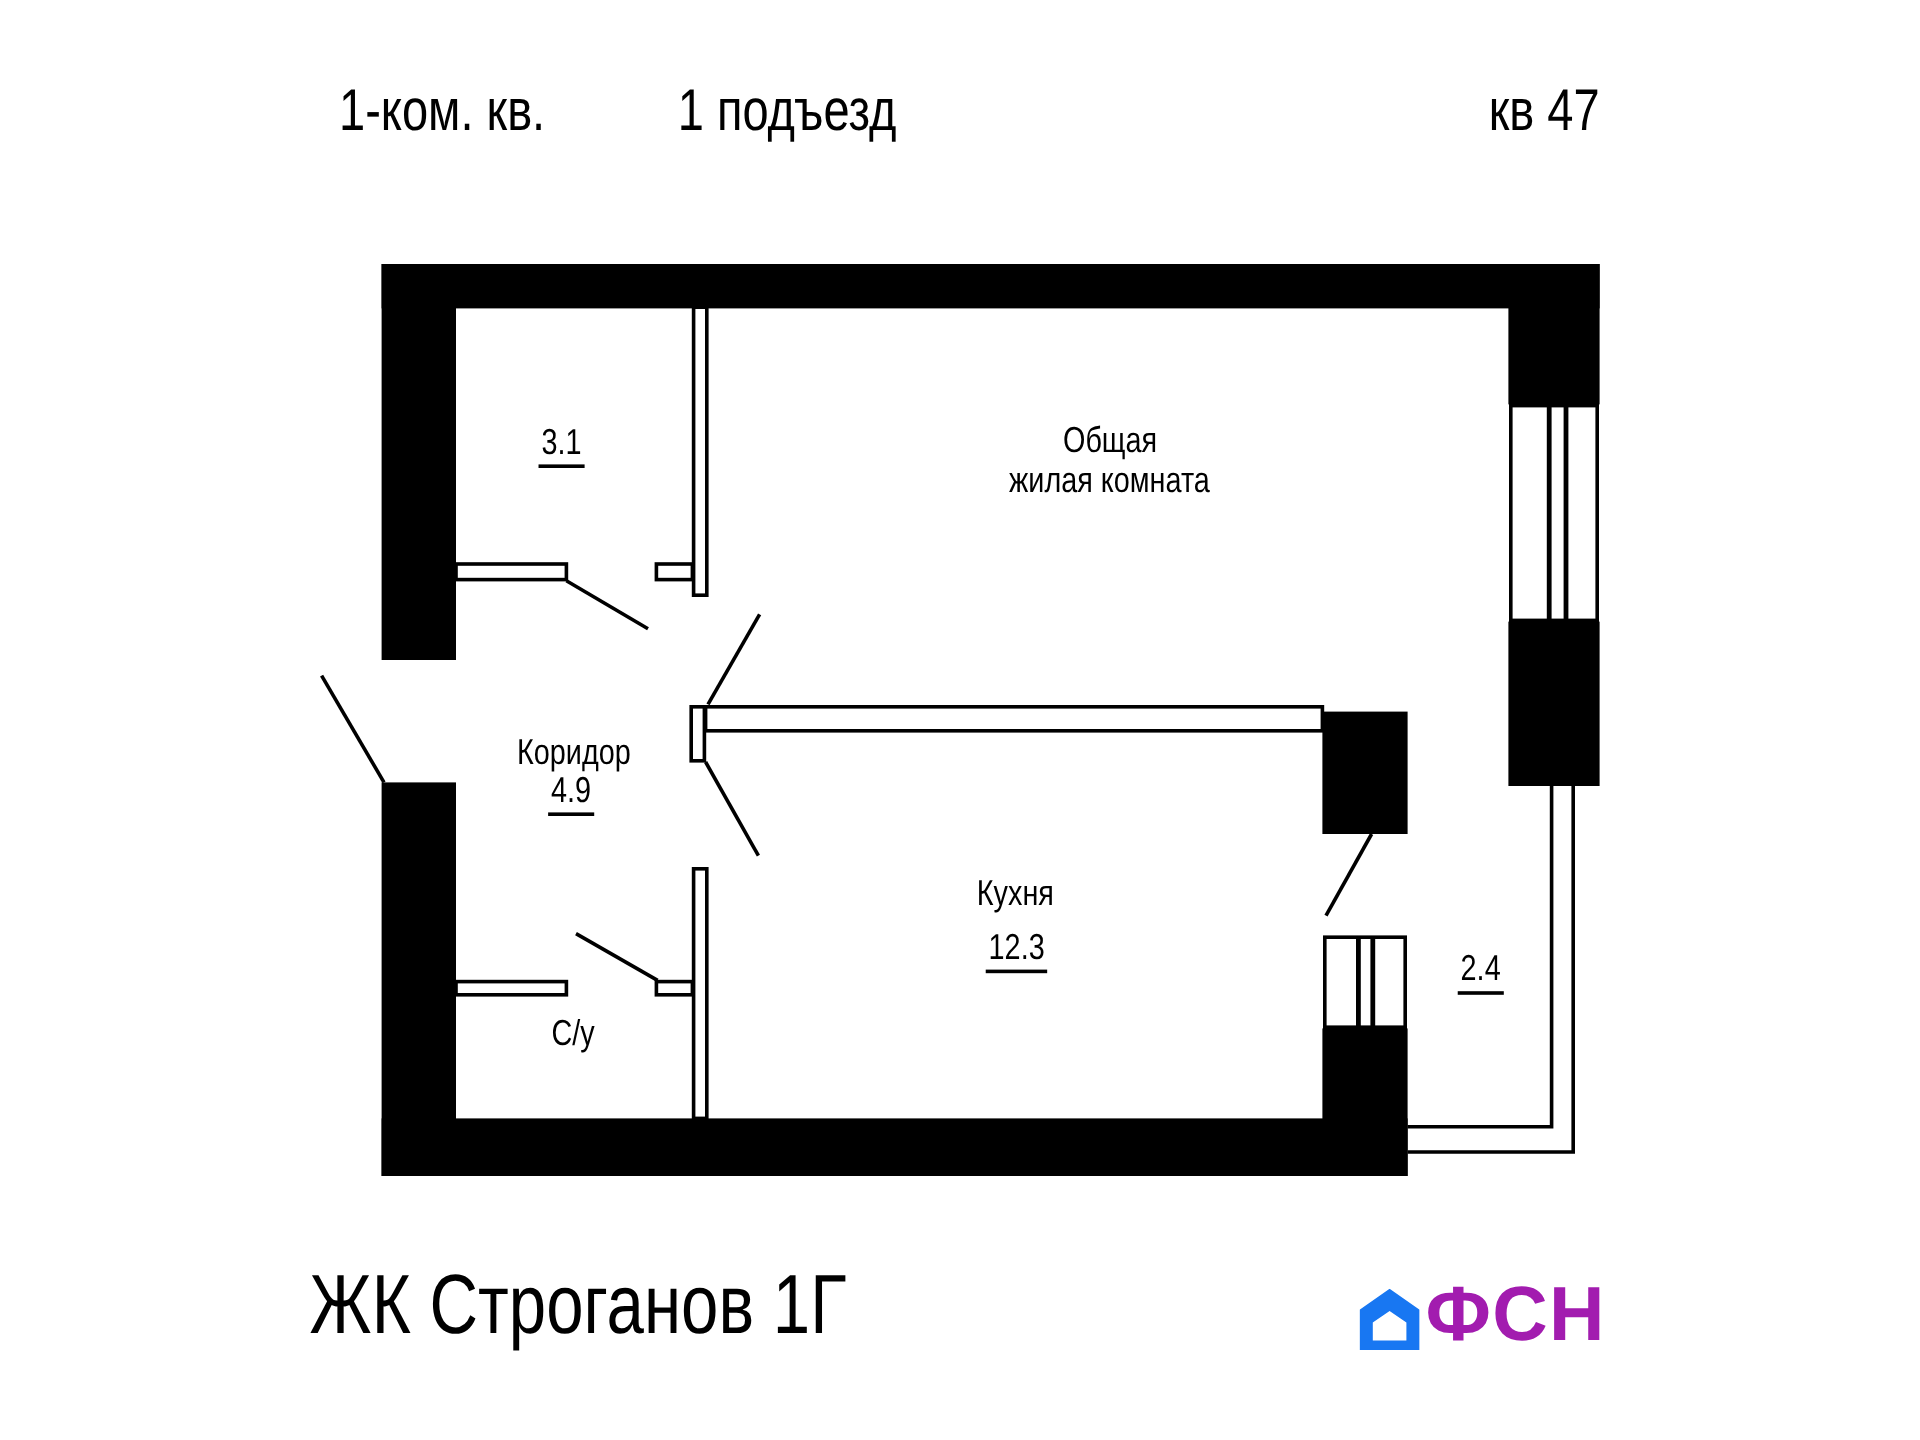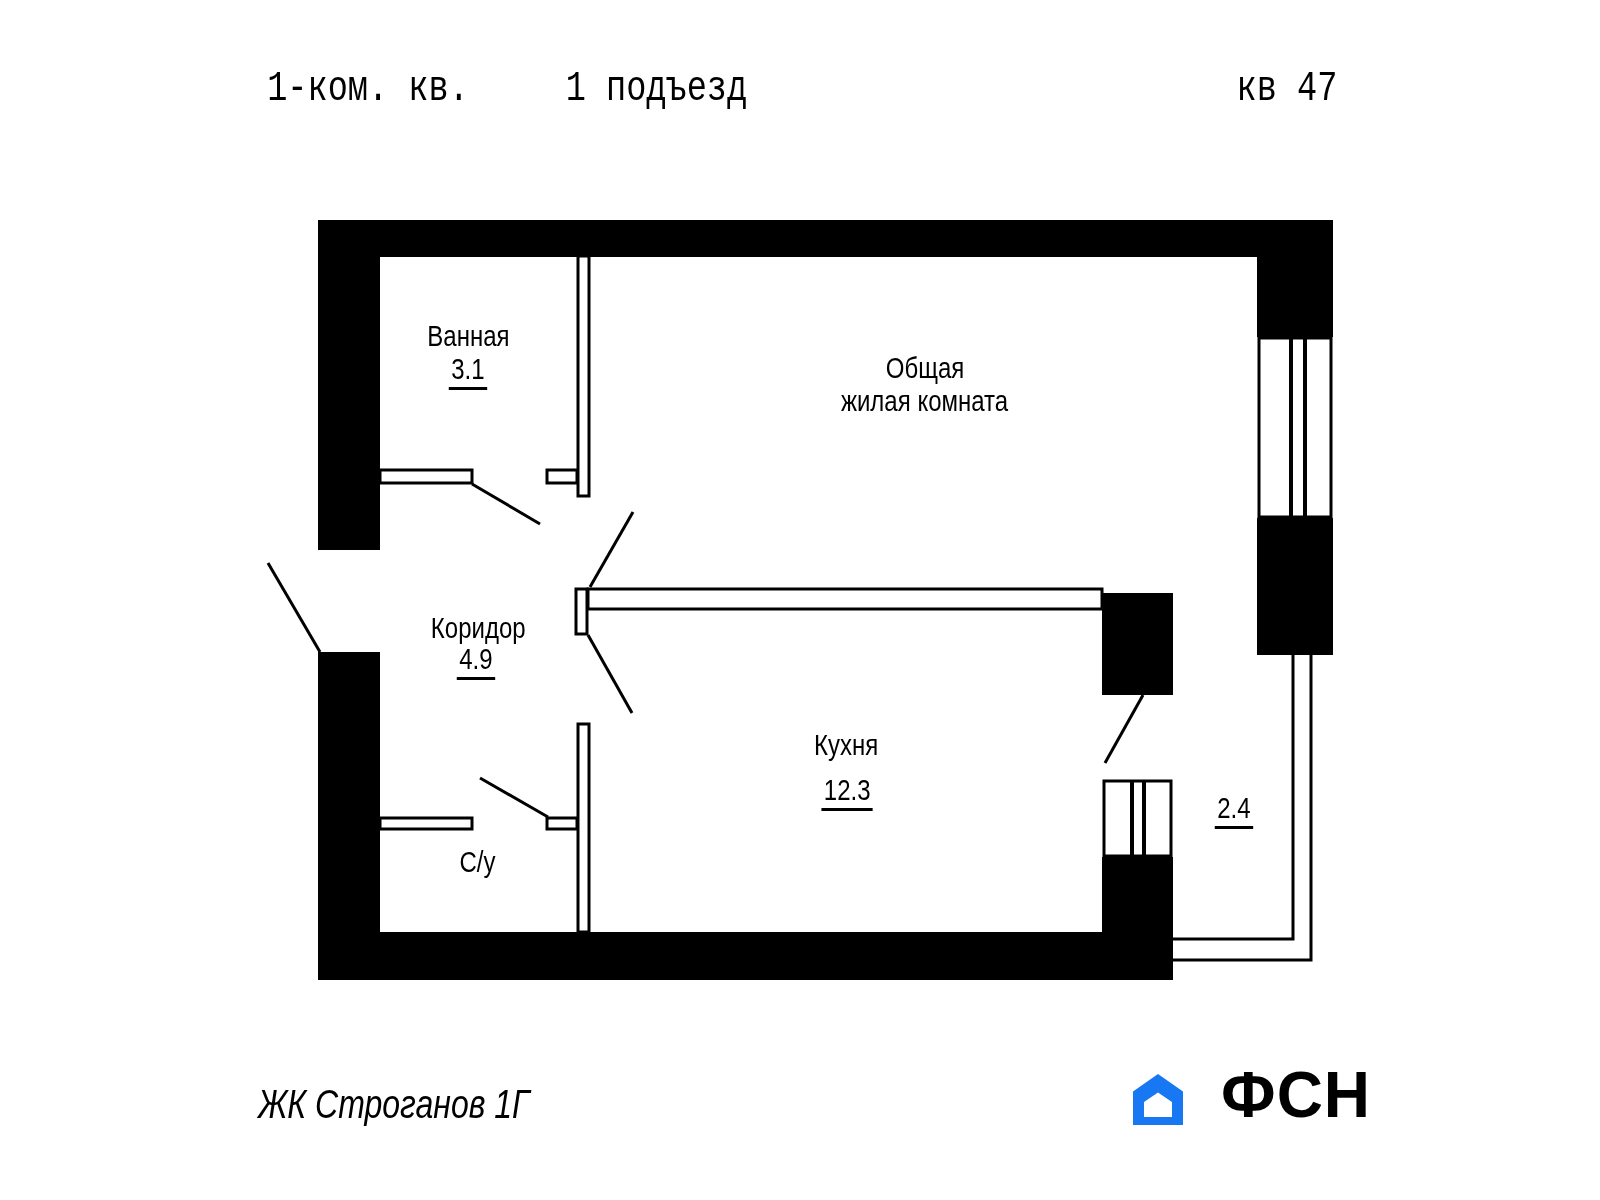--- a/index.html
+++ b/index.html
@@ -11,31 +11,31 @@
     color:#000;
     overflow:hidden;
   }
   .plan-svg{position:absolute;left:0;top:0;width:1600px;height:1200px;}
   
   .lbl{
     position:absolute;width:300px;text-align:center;
     white-space:nowrap;line-height:1;
   }
   .lbl .tx{display:inline-block;transform:scaleX(0.8);}
-  .hdr{font-size:42px;top:68px;font-family:Liberation Mono, monospace;}
+  .hdr{font-size:49px;top:68px;}
   .room{font-size:30px;}
   .area .tx{border-bottom:3px solid #000;padding:0 3px 3px 3px;}
   .footer-name{
-    position:absolute;left:258px;top:1084px;font-size:40px;line-height:1;white-space:nowrap;font-style:italic;
+    position:absolute;left:258px;top:1052px;font-size:70px;line-height:1;white-space:nowrap;
   }
   .footer-name .tx{display:inline-block;transform:scaleX(0.8);transform-origin:left center;}
   .logo{position:absolute;left:1133px;top:1074px;width:50px;height:51px;}
   .logo-text{
     position:absolute;left:1188px;top:1063px;
-    font-size:64px;font-weight:bold;line-height:1;color:#000000;letter-spacing:1px;margin-left:33px;
+    font-size:64px;font-weight:bold;line-height:1;color:#a21caf;letter-spacing:1px;
   }
 </style>
 </head>
 <body>
 
 <div class="page">
 
   <div class="lbl hdr" style="left:218px"><span class="tx">1-ком. кв.</span></div>
   <div class="lbl hdr" style="left:506px"><span class="tx">1 подъезд</span></div>
   <div class="lbl hdr" style="left:1137px"><span class="tx">кв 47</span></div>
@@ -84,21 +84,20 @@
       <line x1="480" y1="778" x2="548" y2="817"></line>
       <line x1="1143" y1="695" x2="1105" y2="763"></line>
     </g>
 
     <g stroke="#000" stroke-width="3" fill="none">
       <polyline points="1293,655 1293,939 1173,939"></polyline>
       <polyline points="1311,655 1311,960 1173,960"></polyline>
     </g>
   </svg>
 
-  <div class="lbl room" style="left:318px;top:321px"><span class="tx">Ванная</span></div>
   <div class="lbl room area" style="left:318px;top:354px"><span class="tx">3.1</span></div>
 
   <div class="lbl room" style="left:775px;top:386px"><span class="tx">жилая комната</span></div>
   <div class="lbl room" style="left:775px;top:353px"><span class="tx">Общая</span></div>
 
   <div class="lbl room" style="left:328px;top:613px"><span class="tx">Коридор</span></div>
   <div class="lbl room area" style="left:326px;top:644px"><span class="tx">4.9</span></div>
 
   <div class="lbl room" style="left:696px;top:730px"><span class="tx">Кухня</span></div>
   <div class="lbl room area" style="left:697px;top:775px"><span class="tx">12.3</span></div>

